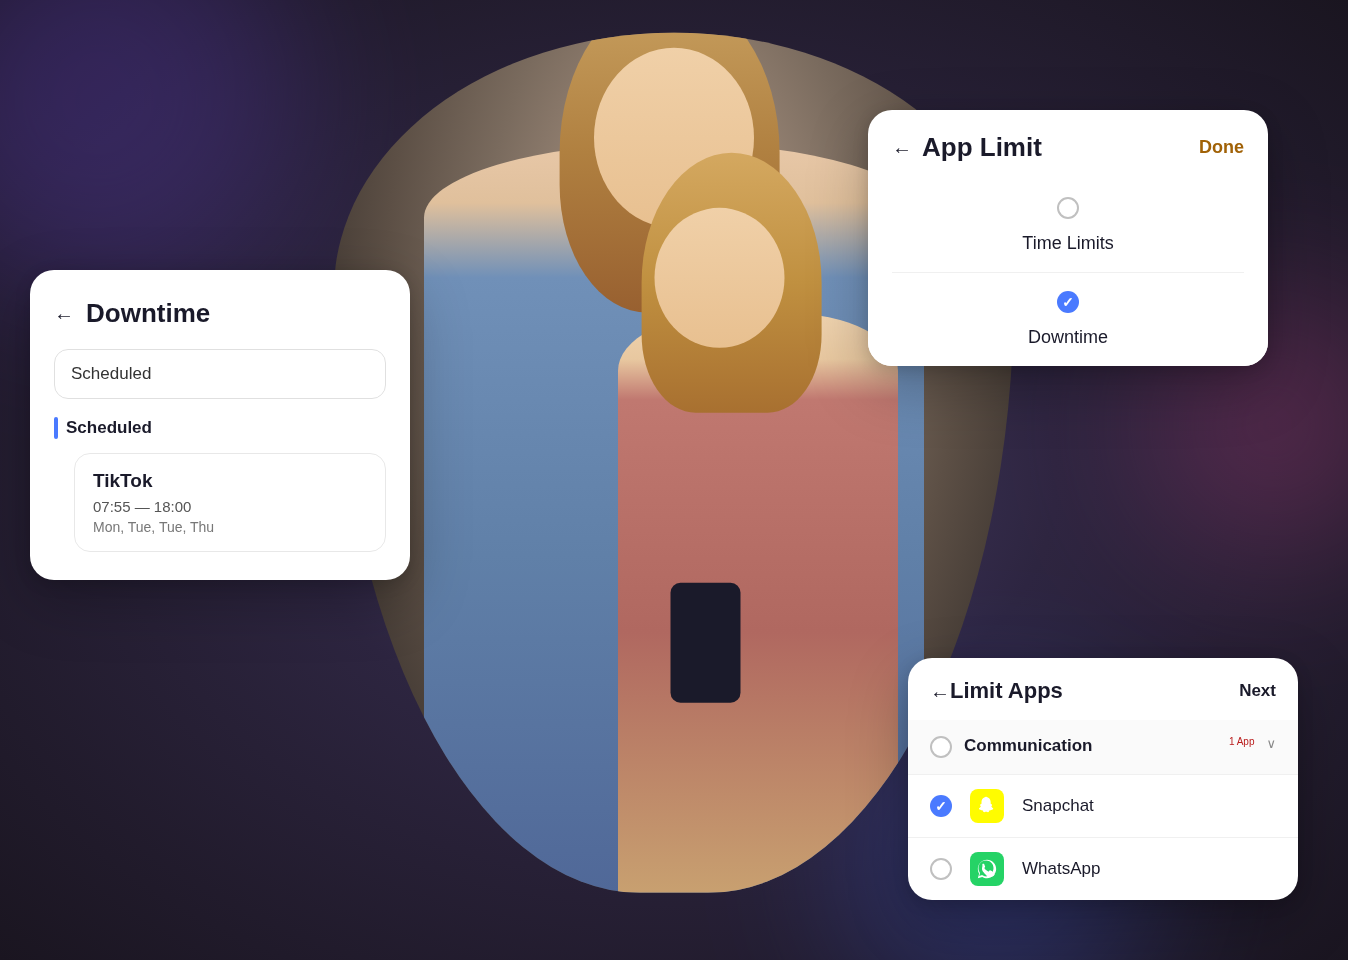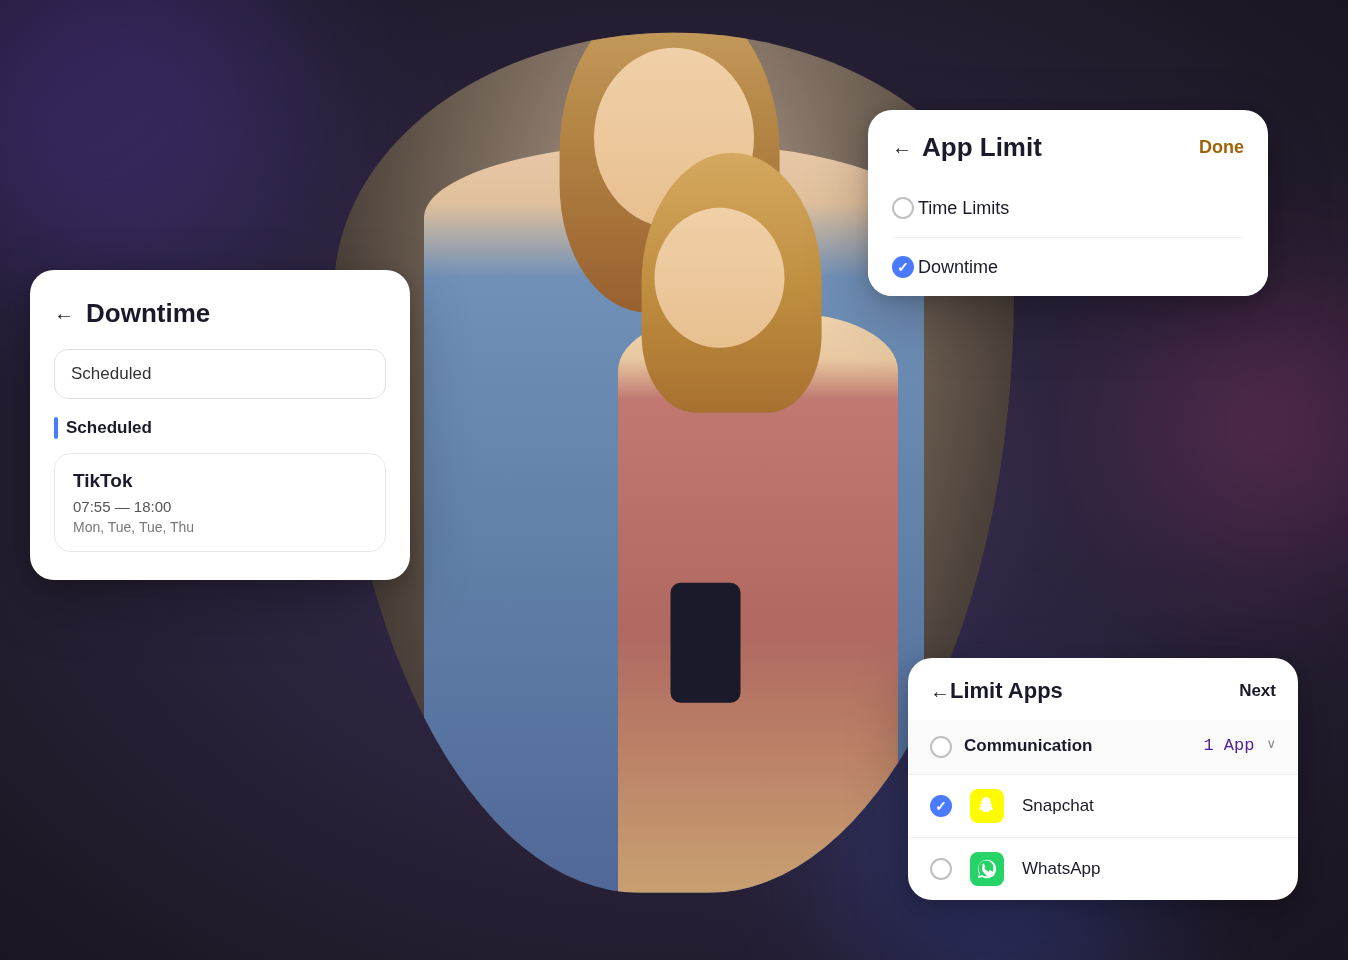--- a/index.html
+++ b/index.html
@@ -110,20 +110,21 @@
       background: #4a7aff;
       border-radius: 2px;
     }
 
     
     .tiktok-card {
       background: #ffffff;
       border: 1.5px solid #e8e8e8;
       border-radius: 16px;
       padding: 16px 18px;
+      margin-left: 20px;
     }
 
     .tiktok-name {
       font-size: 19px;
       font-weight: 700;
       color: #1a1a2a;
       margin-bottom: 6px;
     }
 
     .tiktok-time {
@@ -167,23 +168,24 @@
 
     .limit-options {
       background: #ffffff;
       margin: 0;
       padding: 0 24px;
     }
 
     .limit-option {
       display: flex;
       align-items: center;
-      gap: 4px;
+      gap: 14px;
       padding: 18px 0;
       border-bottom: 1px solid #f0f0f0;
+      flex-direction: column;
     }
 
     .limit-option:last-child {
       border-bottom: none;
     }
 
     .radio-circle {
       width: 22px;
       height: 22px;
       border-radius: 50%;
@@ -244,24 +246,23 @@
       background: #fafafa;
     }
 
     .comm-label {
       font-size: 17px;
       font-weight: 600;
       color: #1a1a2a;
     }
 
     .comm-count {
-      font-size: 17px;
-      color: #4c1d95;
+      font-size: 10px;
+      color: #b91c1c;
       margin-left: auto;
-      font-family: Liberation Mono, monospace;
     }
 
     .chevron-down {
       font-size: 13px;
       color: #888;
     }
 
     .app-row {
       display: flex;
       align-items: center;

